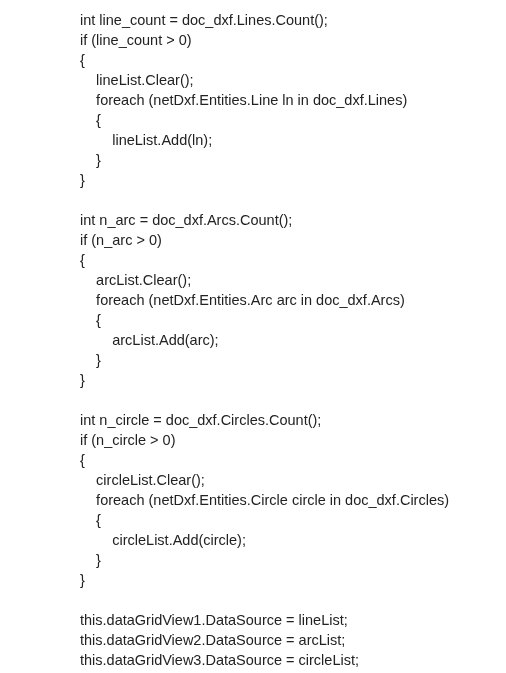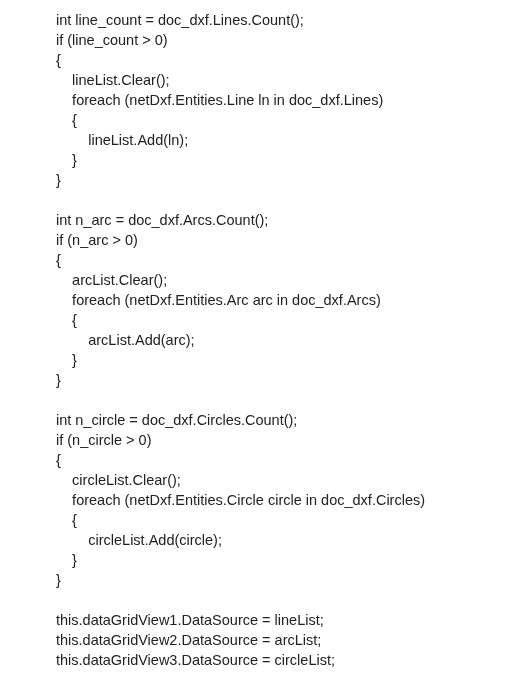--- a/index.html
+++ b/index.html
@@ -5,21 +5,21 @@
   html, body {
     margin: 0;
     padding: 0;
     background: #ffffff;
     width: 506px;
     height: 673px;
     overflow: hidden;
   }
   pre.code {
     margin: 0;
-    padding: 10px 0 0 56px;
+    padding: 10px 0 0 80px;
     font-family: "Segoe UI", "Helvetica Neue", Arial, sans-serif;
     font-size: 14.5px;
     line-height: 1.38;
     color: #222;
     white-space: pre;
     font-weight: 400;
   }
 </style>
 </head>
 <body>

